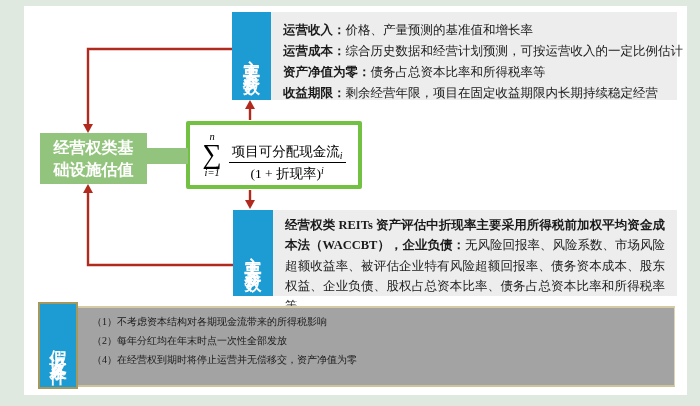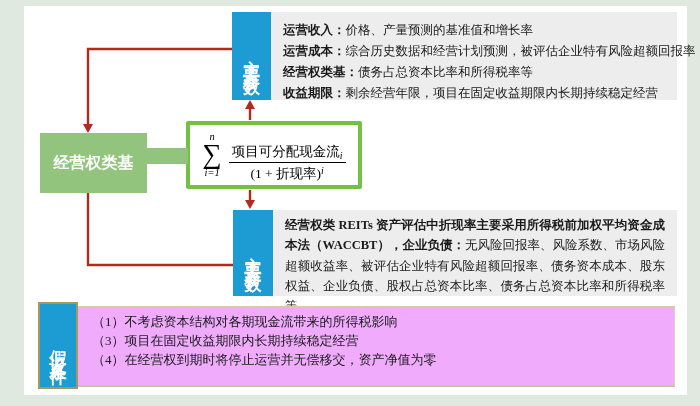--- a/index.html
+++ b/index.html
@@ -30,21 +30,21 @@
   .panel-top { left:271px; top:12px; width:406px; height:88px; padding:8px 10px 0 12px; }
   .panel-top .pline { line-height:21px; white-space:nowrap; }
   .panel-bottom {
     left:273px; top:210px; width:404px; height:86px;
     padding:5px 12px 0 12px; line-height:20.3px; text-align:justify;
   }
   .term { font-weight:bold; }
 
   
   .value-box {
-    position:absolute; left:40px; top:133px; width:107px; height:60px;
+    position:absolute; left:40px; top:133px; width:107px; height:51px;
     background:#93c47d; color:#ffffff; font-weight:bold; font-size:16px;
     display:flex; flex-direction:column; align-items:center; justify-content:center;
     line-height:22px; text-align:center;
   }
   .connector { position:absolute; left:144px; top:148px; width:44px; height:16px; background:#93c47d; }
 
   
   .formula-box {
     position:absolute; left:186px; top:121px; width:176px; height:68px;
     background:#ffffff; border:4px solid #72c143; border-radius:2px;
@@ -57,21 +57,21 @@
   .frac { text-align:center;margin-top:16px; }
   .frac .num { padding:0 3px 1px 3px; }
   .frac .den { border-top:1.3px solid #000; padding:2px 3px 0 3px; }
   .ivar { font-style:italic; font-size:10px; }
   sub.ivar { vertical-align:-3px; }
   sup.ivar { vertical-align:4px; }
 
   
   .assump-content {
     position:absolute; left:78px; top:306px; width:597px; height:81px;
-    background:#f0abfc; font-size:13px;
+    background:#a3a3a3; font-size:10px;
     border-top:2px solid #d5caa3; border-bottom:2px solid #cdc298; border-right:1px solid #ddd4b4;
     padding:5px 10px 0 14px;
   }
   .assump-content .aline { line-height:18.8px; white-space:nowrap; }
 </style>
 </head>
 <body>
 
 <div class="stage">
 
@@ -91,48 +91,49 @@
       <polygon points="245,200 255,200 250,209" stroke="none"></polygon>
     </g>
     <g stroke="#b02a1e" stroke-width="2.4" fill="#b02a1e">
       <polyline points="233,265 88,265 88,192" fill="none"></polyline>
       <polygon points="83,193 93,193 88,184" stroke="none"></polygon>
     </g>
   </svg>
 
   <div class="panel panel-top">
     <div class="pline"><span class="term">运营收入：</span><span>价格、产量预测的基准值和增长率</span></div>
-    <div class="pline"><span class="term">运营成本：</span><span>综合历史数据和经营计划预测，被评估企业特有风险超额回报率</span></div>
-    <div class="pline"><span class="term">经营权类基：</span><span>债务占总资本比率和所得税率等</span></div>
+    <div class="pline"><span class="term">运营成本：</span><span>综合历史数据和经营计划预测，可按运营收入的一定比例估计</span></div>
+    <div class="pline"><span class="term">资产净值为零：</span><span>债务占总资本比率和所得税率等</span></div>
     <div class="pline"><span class="term">收益期限：</span><span>剩余经营年限，项目在固定收益期限内长期持续稳定经营</span></div>
   </div>
   <div class="vlabel label-top">主要参数</div>
 
   <div class="formula-box">
     <div class="sigma">
       <span class="bound">n</span>
       <span class="sym">∑</span>
       <span class="bound">i=1</span>
     </div>
     <div class="frac">
       <div class="num"><span>项目可分配现金流</span><sub class="ivar">i</sub></div>
       <div class="den"><span>(1 + 折现率)</span><sup class="ivar">i</sup></div>
     </div>
   </div>
   <div class="connector"></div>
 
   <div class="value-box">
     <div>经营权类基</div>
+    <div>础设施估值</div>
   </div>
 
   <div class="panel panel-bottom">
     <span class="term">经营权类 REITs 资产评估中折现率主要采用所得税前加权平均资金成本法（WACCBT），企业负债：</span><span>无风险回报率、风险系数、市场风险超额收益率、被评估企业特有风险超额回报率、债务资本成本、股东权益、企业负债、股权占总资本比率、债务占总资本比率和所得税率等</span>
   </div>
   <div class="vlabel label-bottom">主要参数</div>
 
   <div class="assump-content">
     <div class="aline">（1）不考虑资本结构对各期现金流带来的所得税影响</div>
-    <div class="aline">（3）项目在固定收益期限内长期持续稳定经营</div>
+    <div class="aline">（2）每年分红均在年末时点一次性全部发放</div>
     <div class="aline">（4）在经营权到期时将停止运营并无偿移交，资产净值为零</div>
   </div>
   <div class="vlabel label-assump">假设条件</div>
 
 </div>
 
 </body></html>

